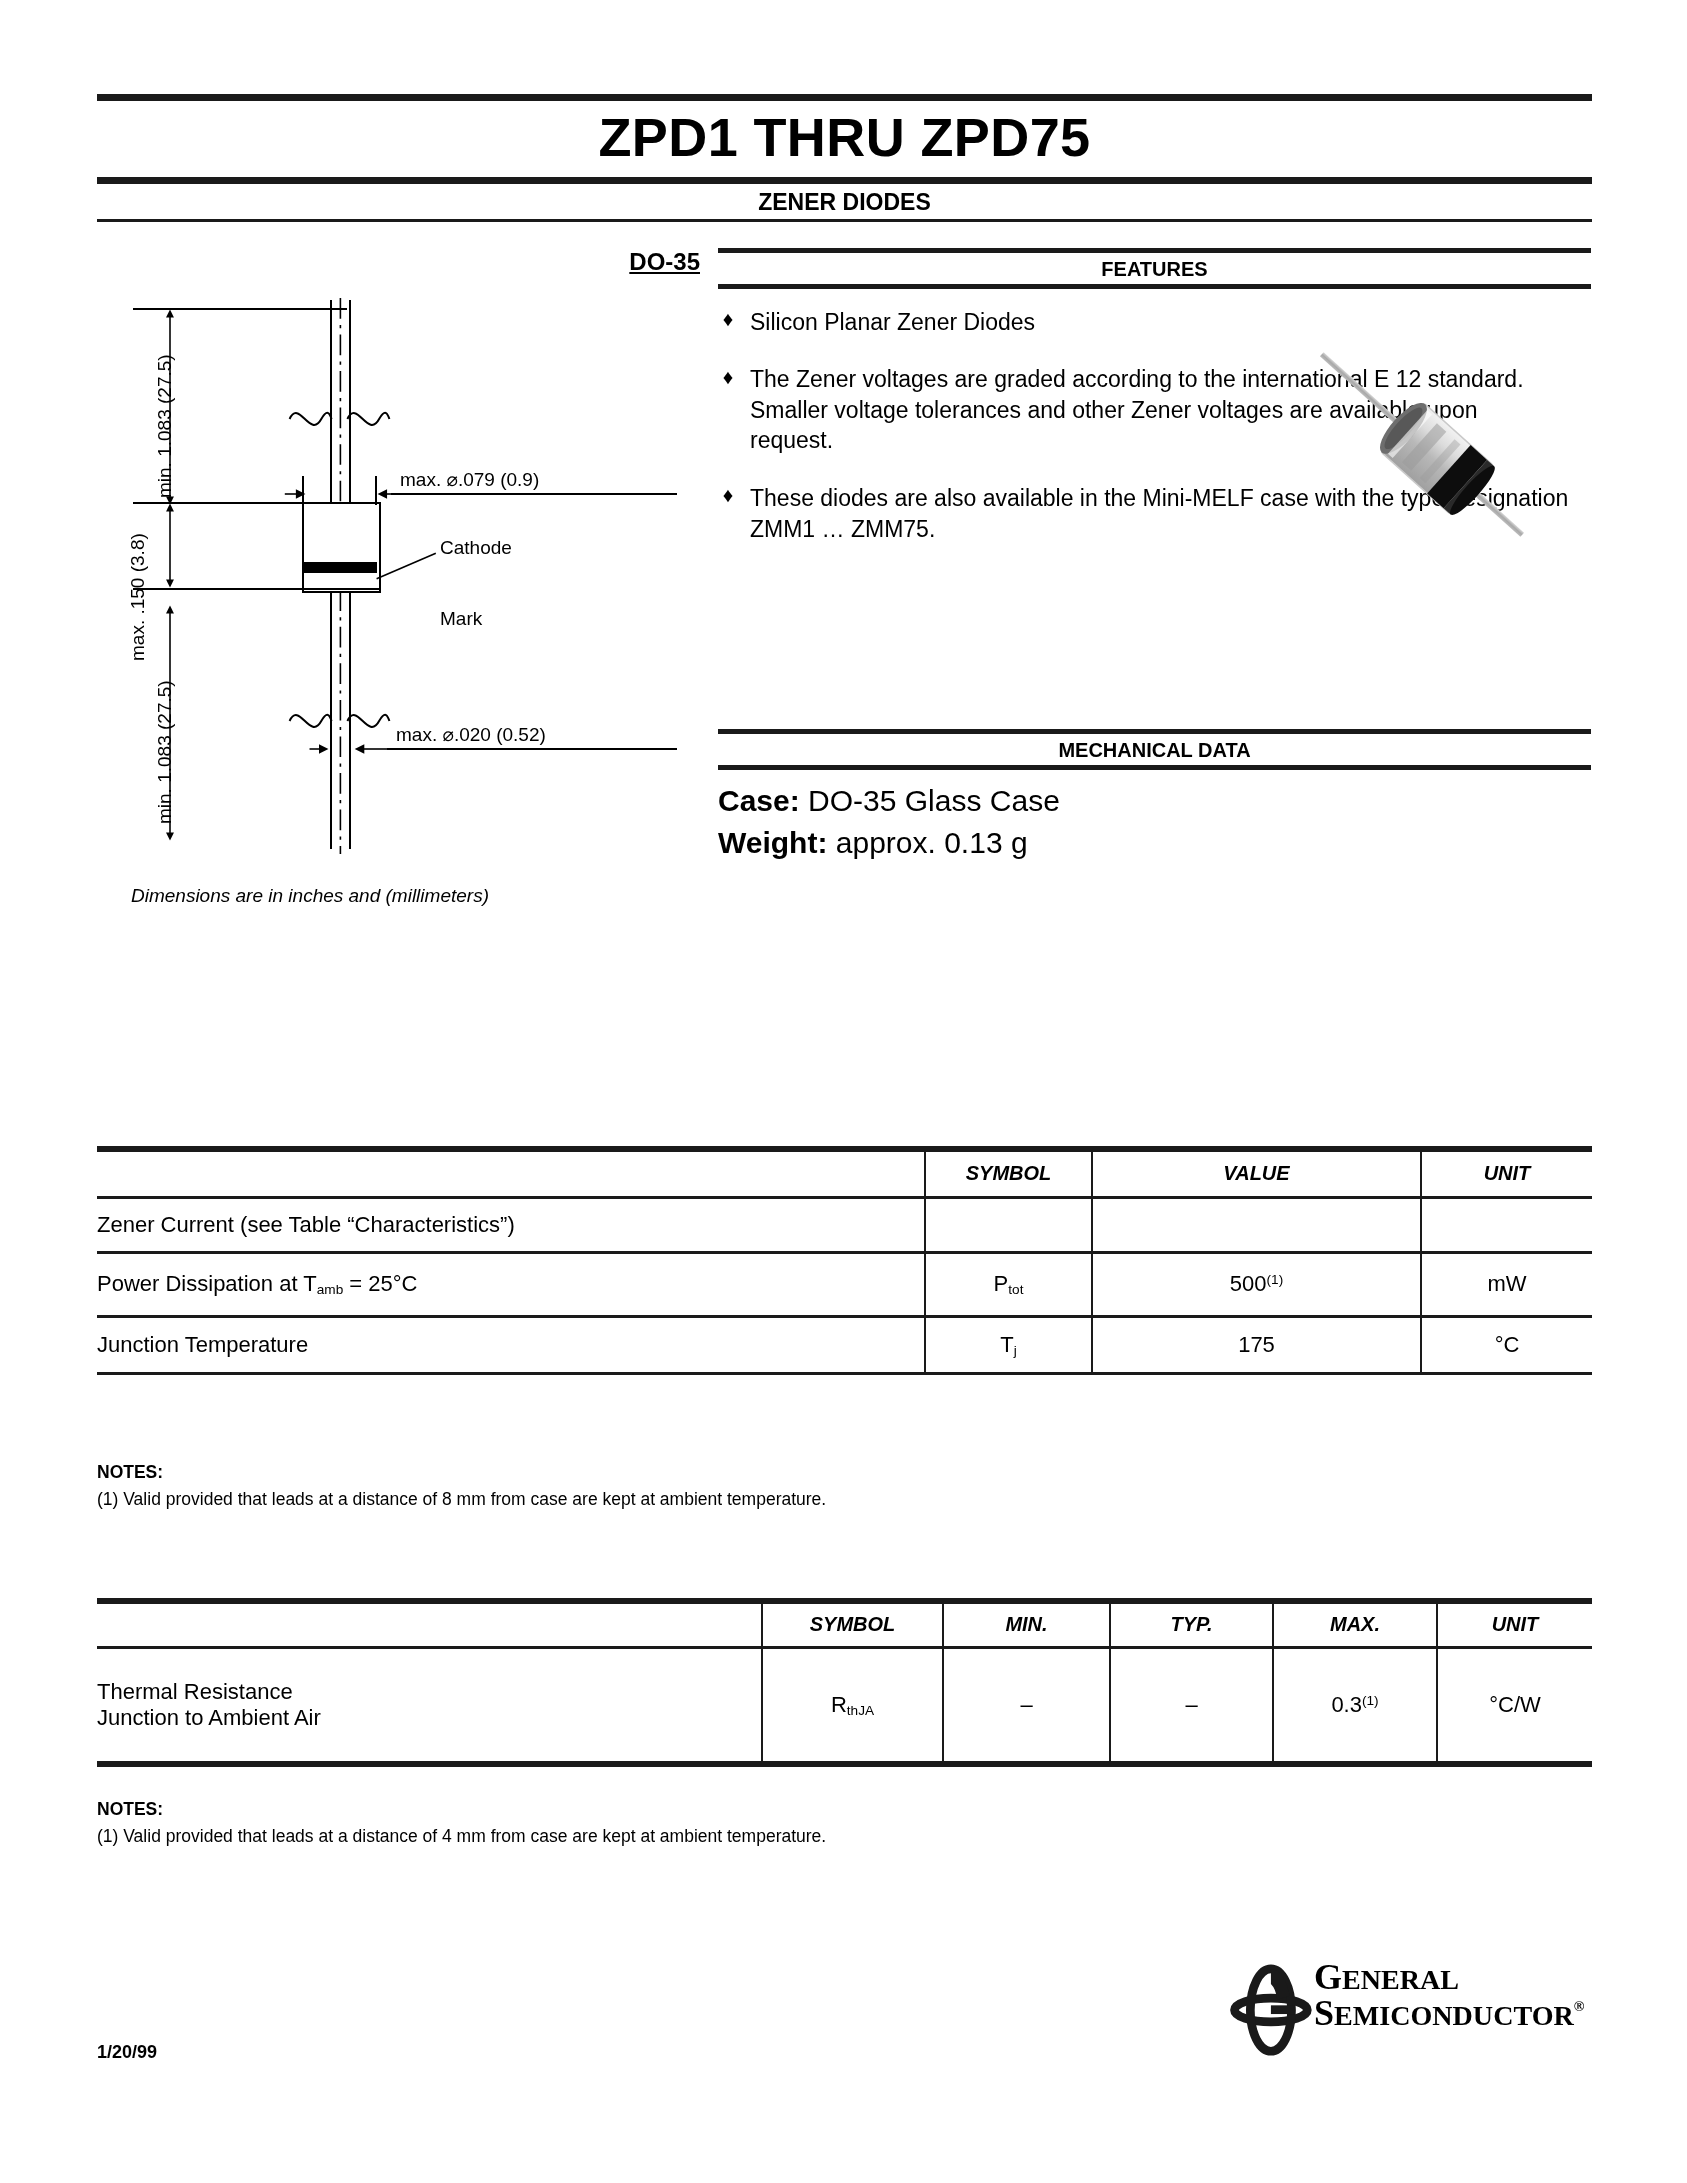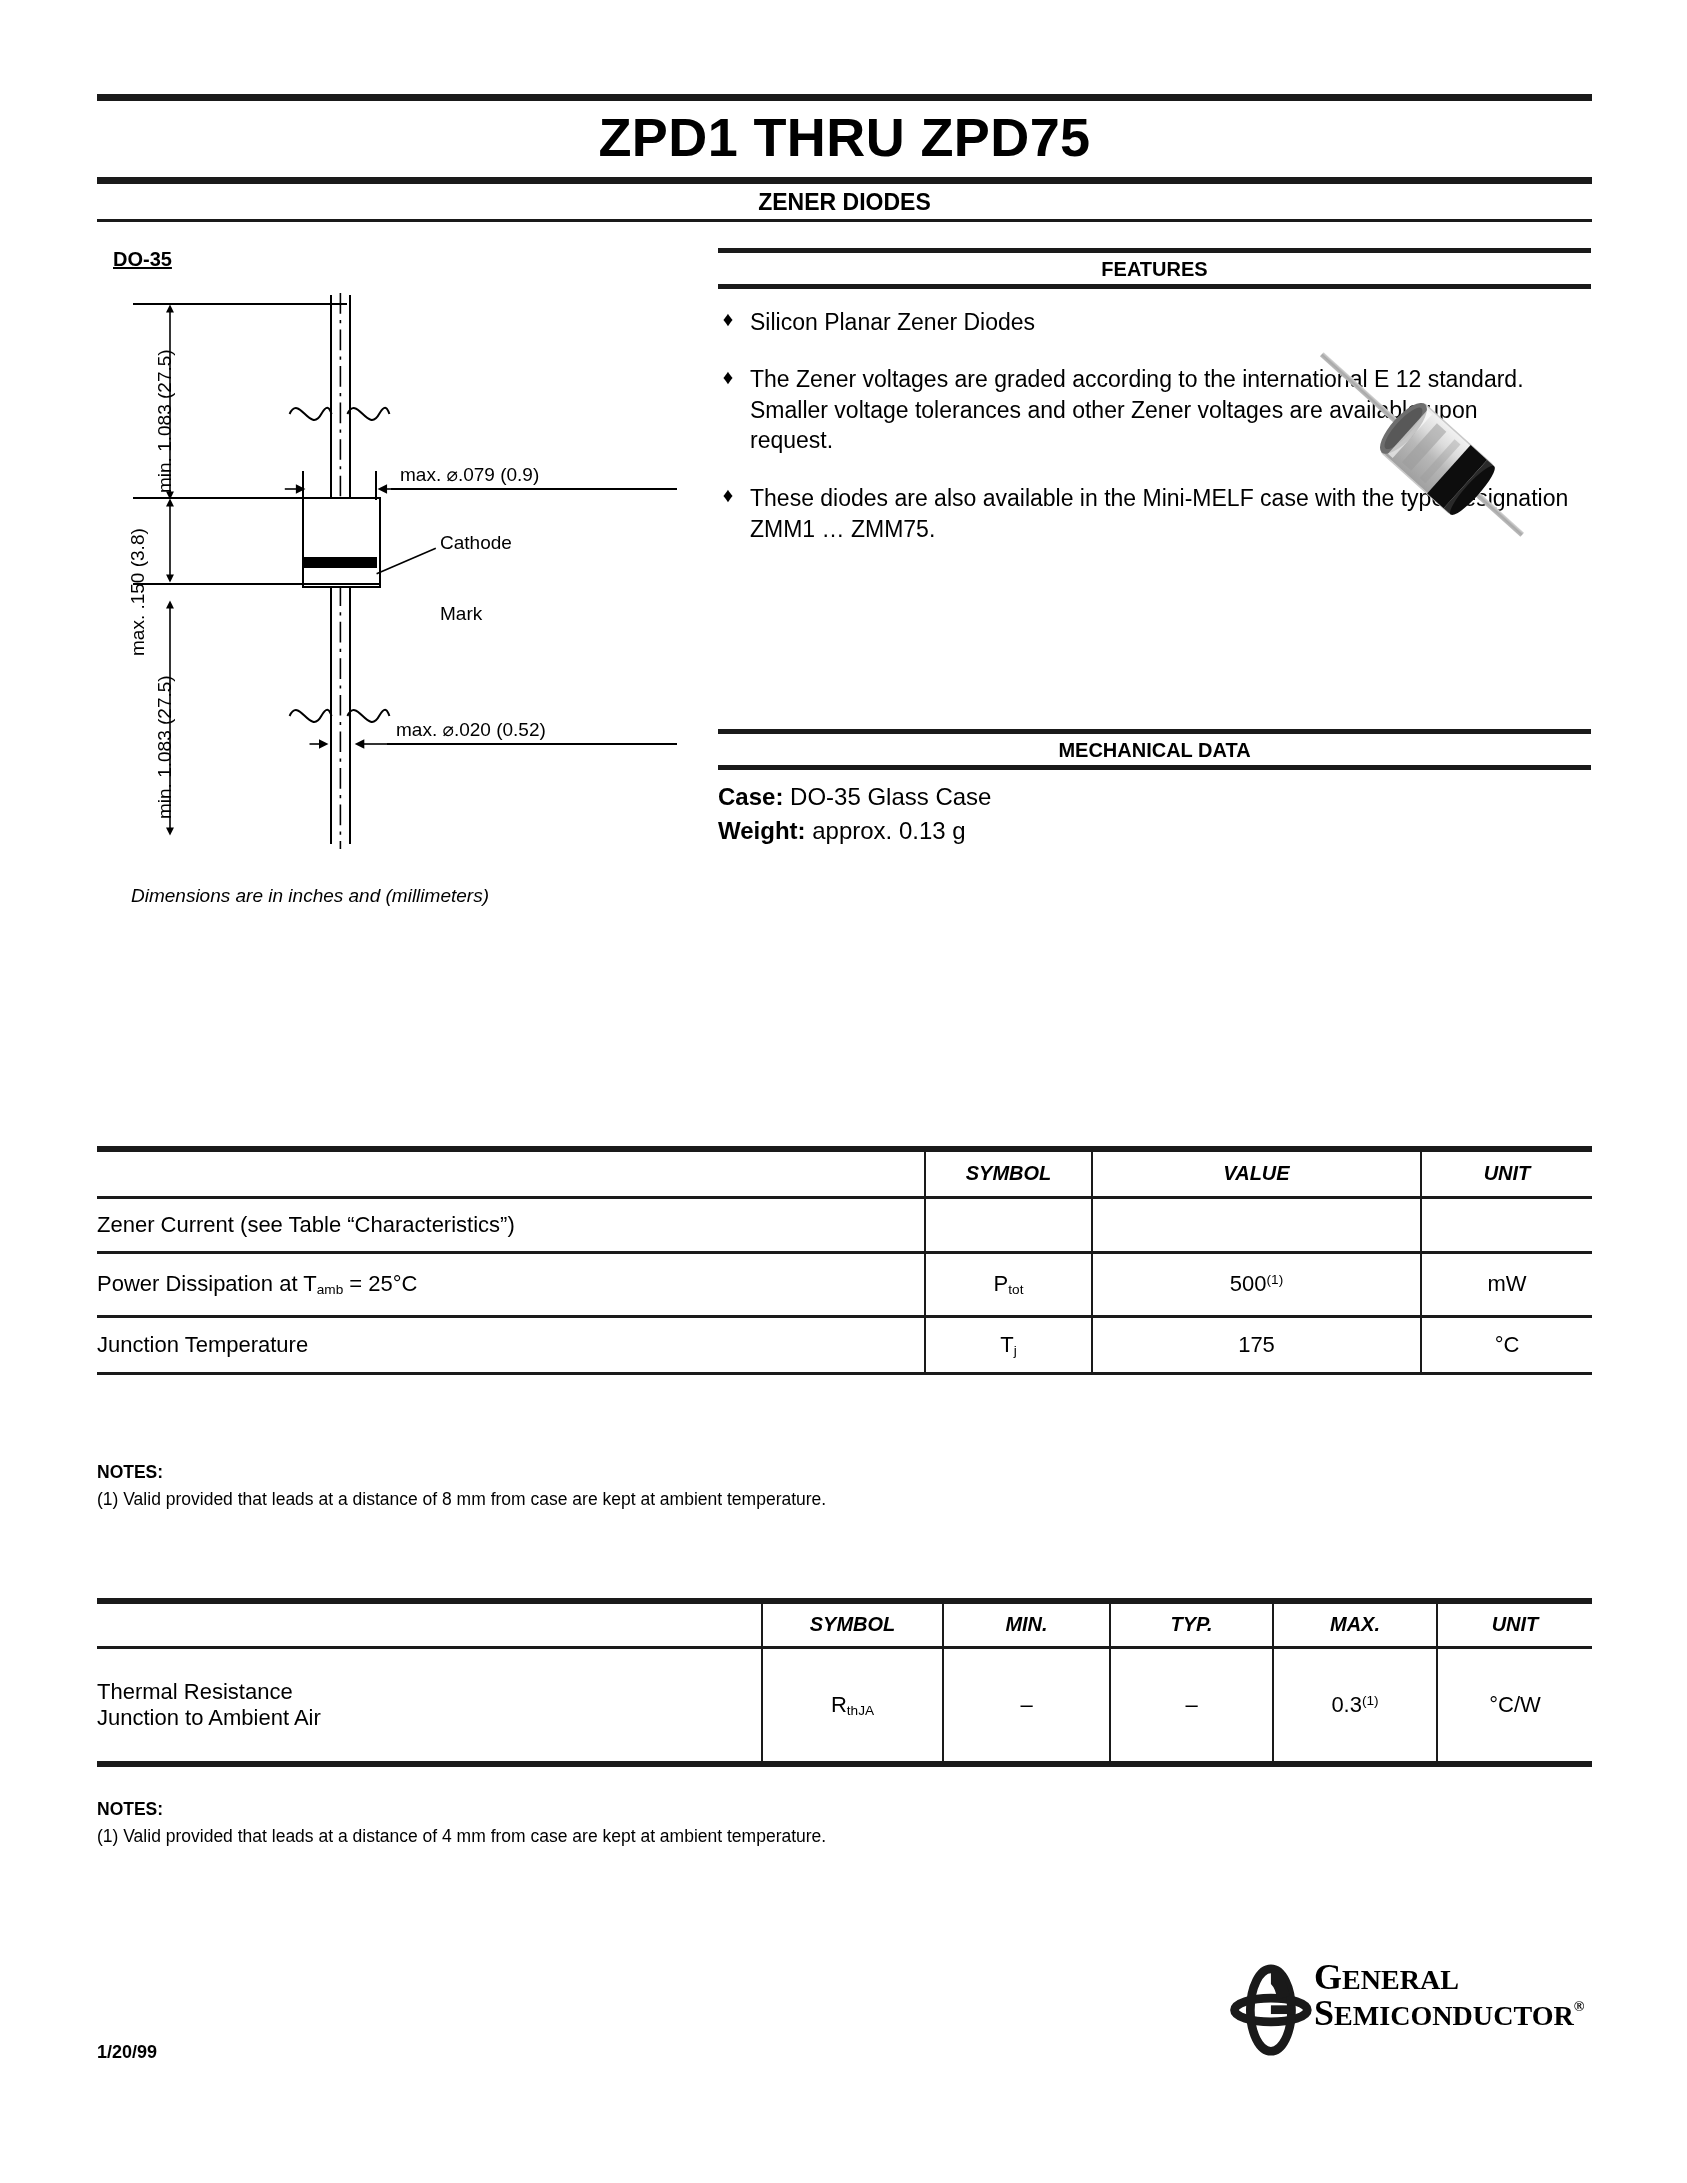--- a/index.html
+++ b/index.html
@@ -25,21 +25,21 @@
     letter-spacing:0.4px; padding:8px 0 11px 0; line-height:1.05;
   }
   #title-sub {
     text-align:center; font-size:23px; font-weight:bold;
     padding:6.4px 0 4.8px 0; line-height:1.05;
   }
 
   
   #pkg-col { position:absolute; left:97px; top:248px; width:603px; }
   #pkg-name {
-    text-align:left; font-size:20px; font-weight:bold;
+    text-align:right; font-size:24px; font-weight:bold;
     text-decoration:underline; margin-left:16px;
   }
   #pkg-drawing { position:relative; width:603px; height:548px; margin-top:24px; }
   #dim-note {
     position:absolute; left:131px; top:885px; width:476px;
     font-size:19px; font-style:italic; font-family:"Liberation Sans", sans-serif;
   }
 
   
   .vline { position:absolute; background:#000; width:1.6px; }
@@ -60,21 +60,21 @@
   .feat-item {
     position:relative; padding-left:32px; font-size:23px;
     line-height:1.33; margin-top:20.6px;
   }
   .feat-item:first-child { margin-top:17.5px; }
   .feat-bullet { position:absolute; left:4.8px; top:-1.6px; font-size:20.6px; }
 
   #diode-photo { position:absolute; left:1314px; top:337px; width:238px; height:238px; }
 
   #mech { position:absolute; left:718px; top:729px; width:873px; }
-  .mech-line { font-size:24px; line-height:1.42; }
+  .mech-line { font-size:30px; line-height:1.42; }
   .mech-line b { font-weight:bold; }
 
   
   #maxrat { position:absolute; left:97px; top:992px; width:1495px; }
   #maxrat-note { font-size:16.7px; margin-top:14.3px; margin-left:6.4px; }
 
   
   table.dt {
     position:absolute; border-collapse:collapse;
     font-size:22px; table-layout:fixed;

